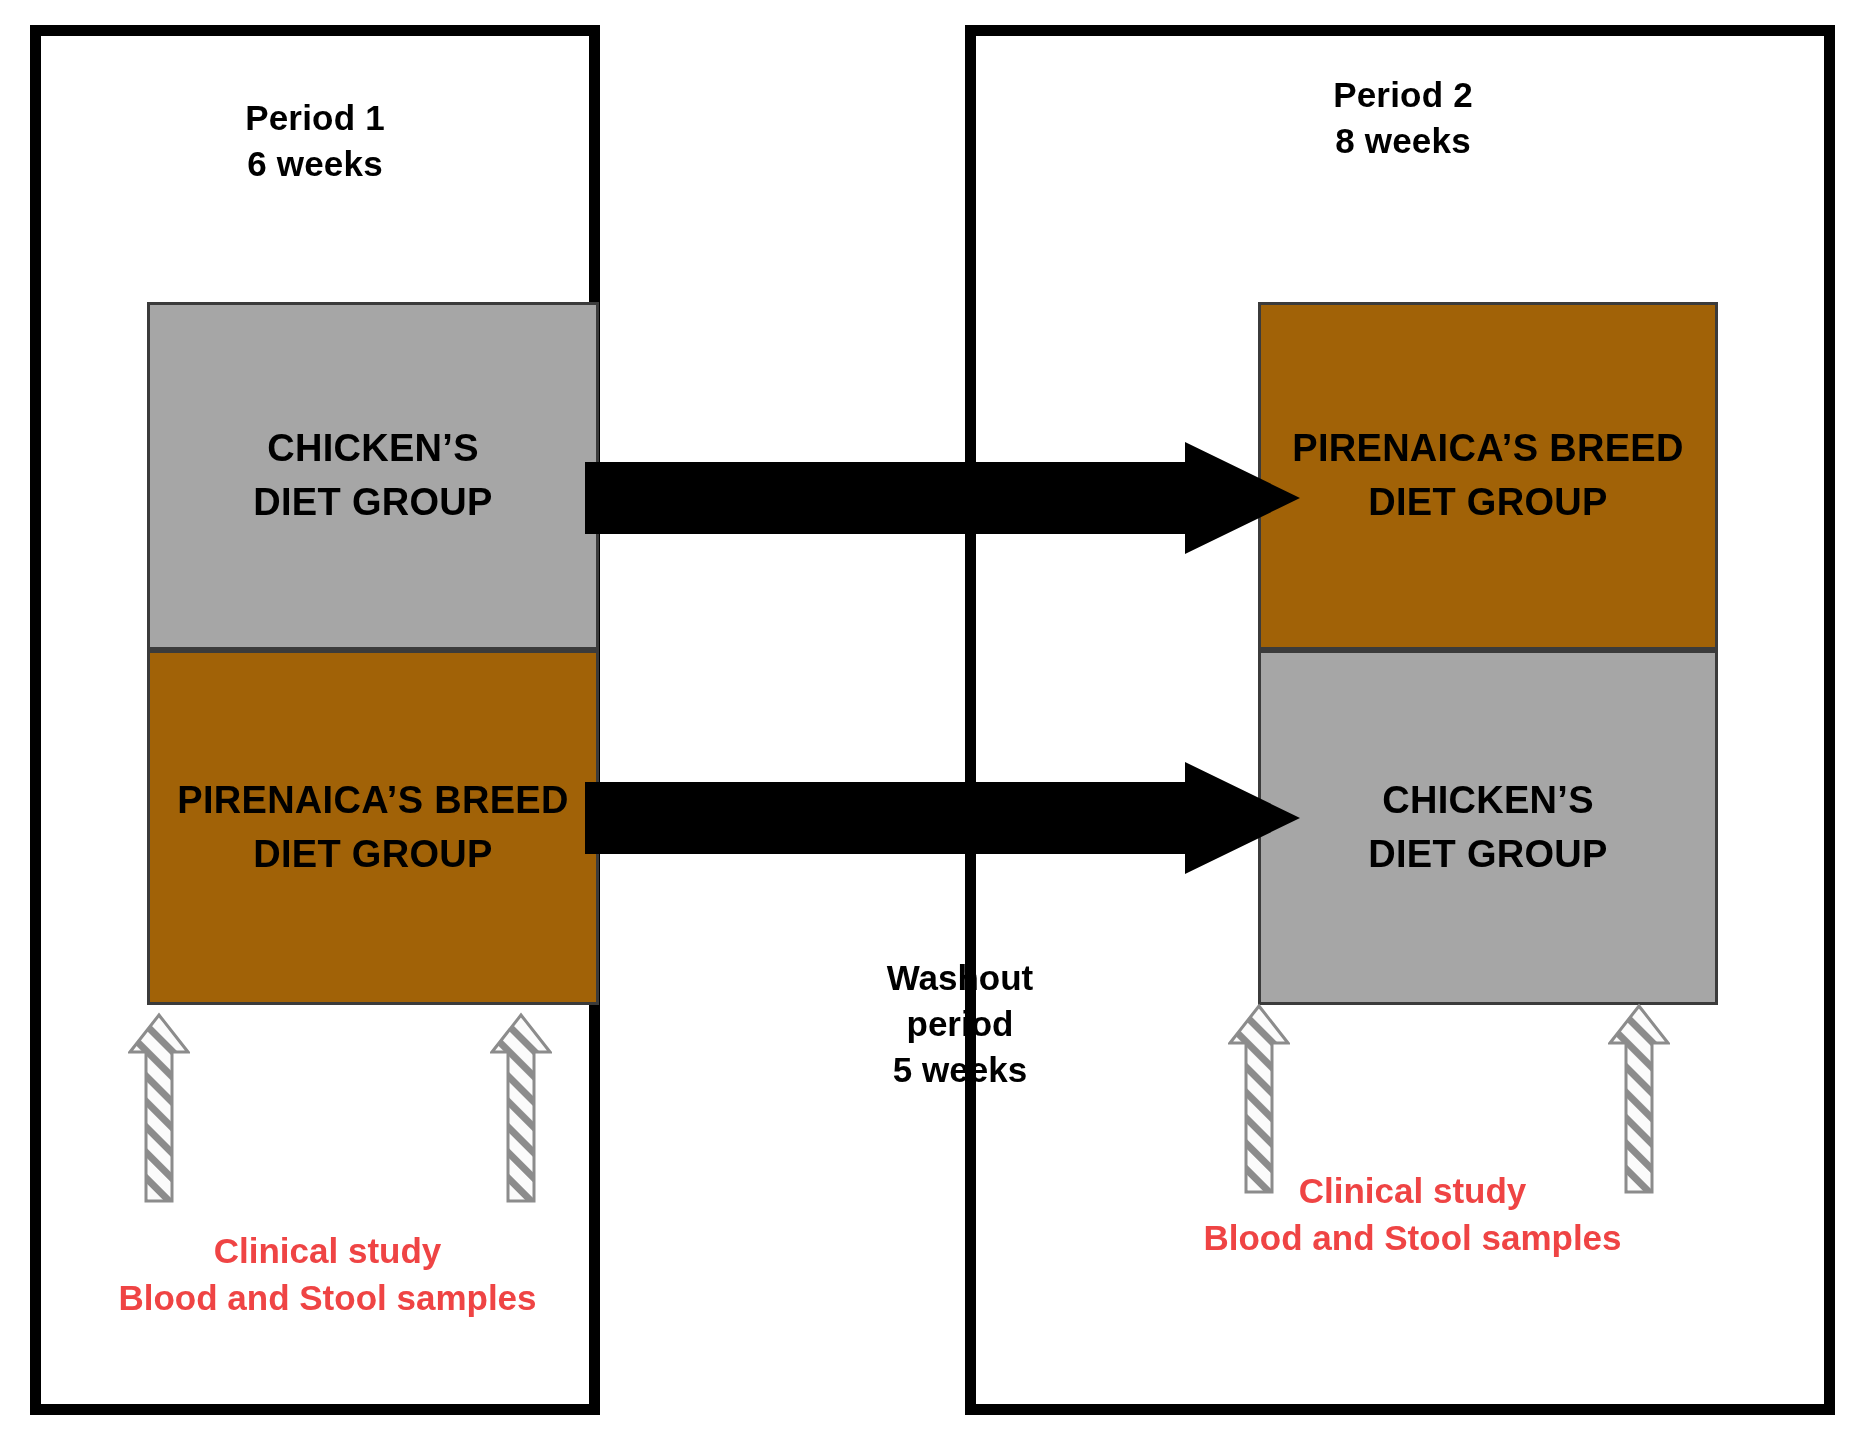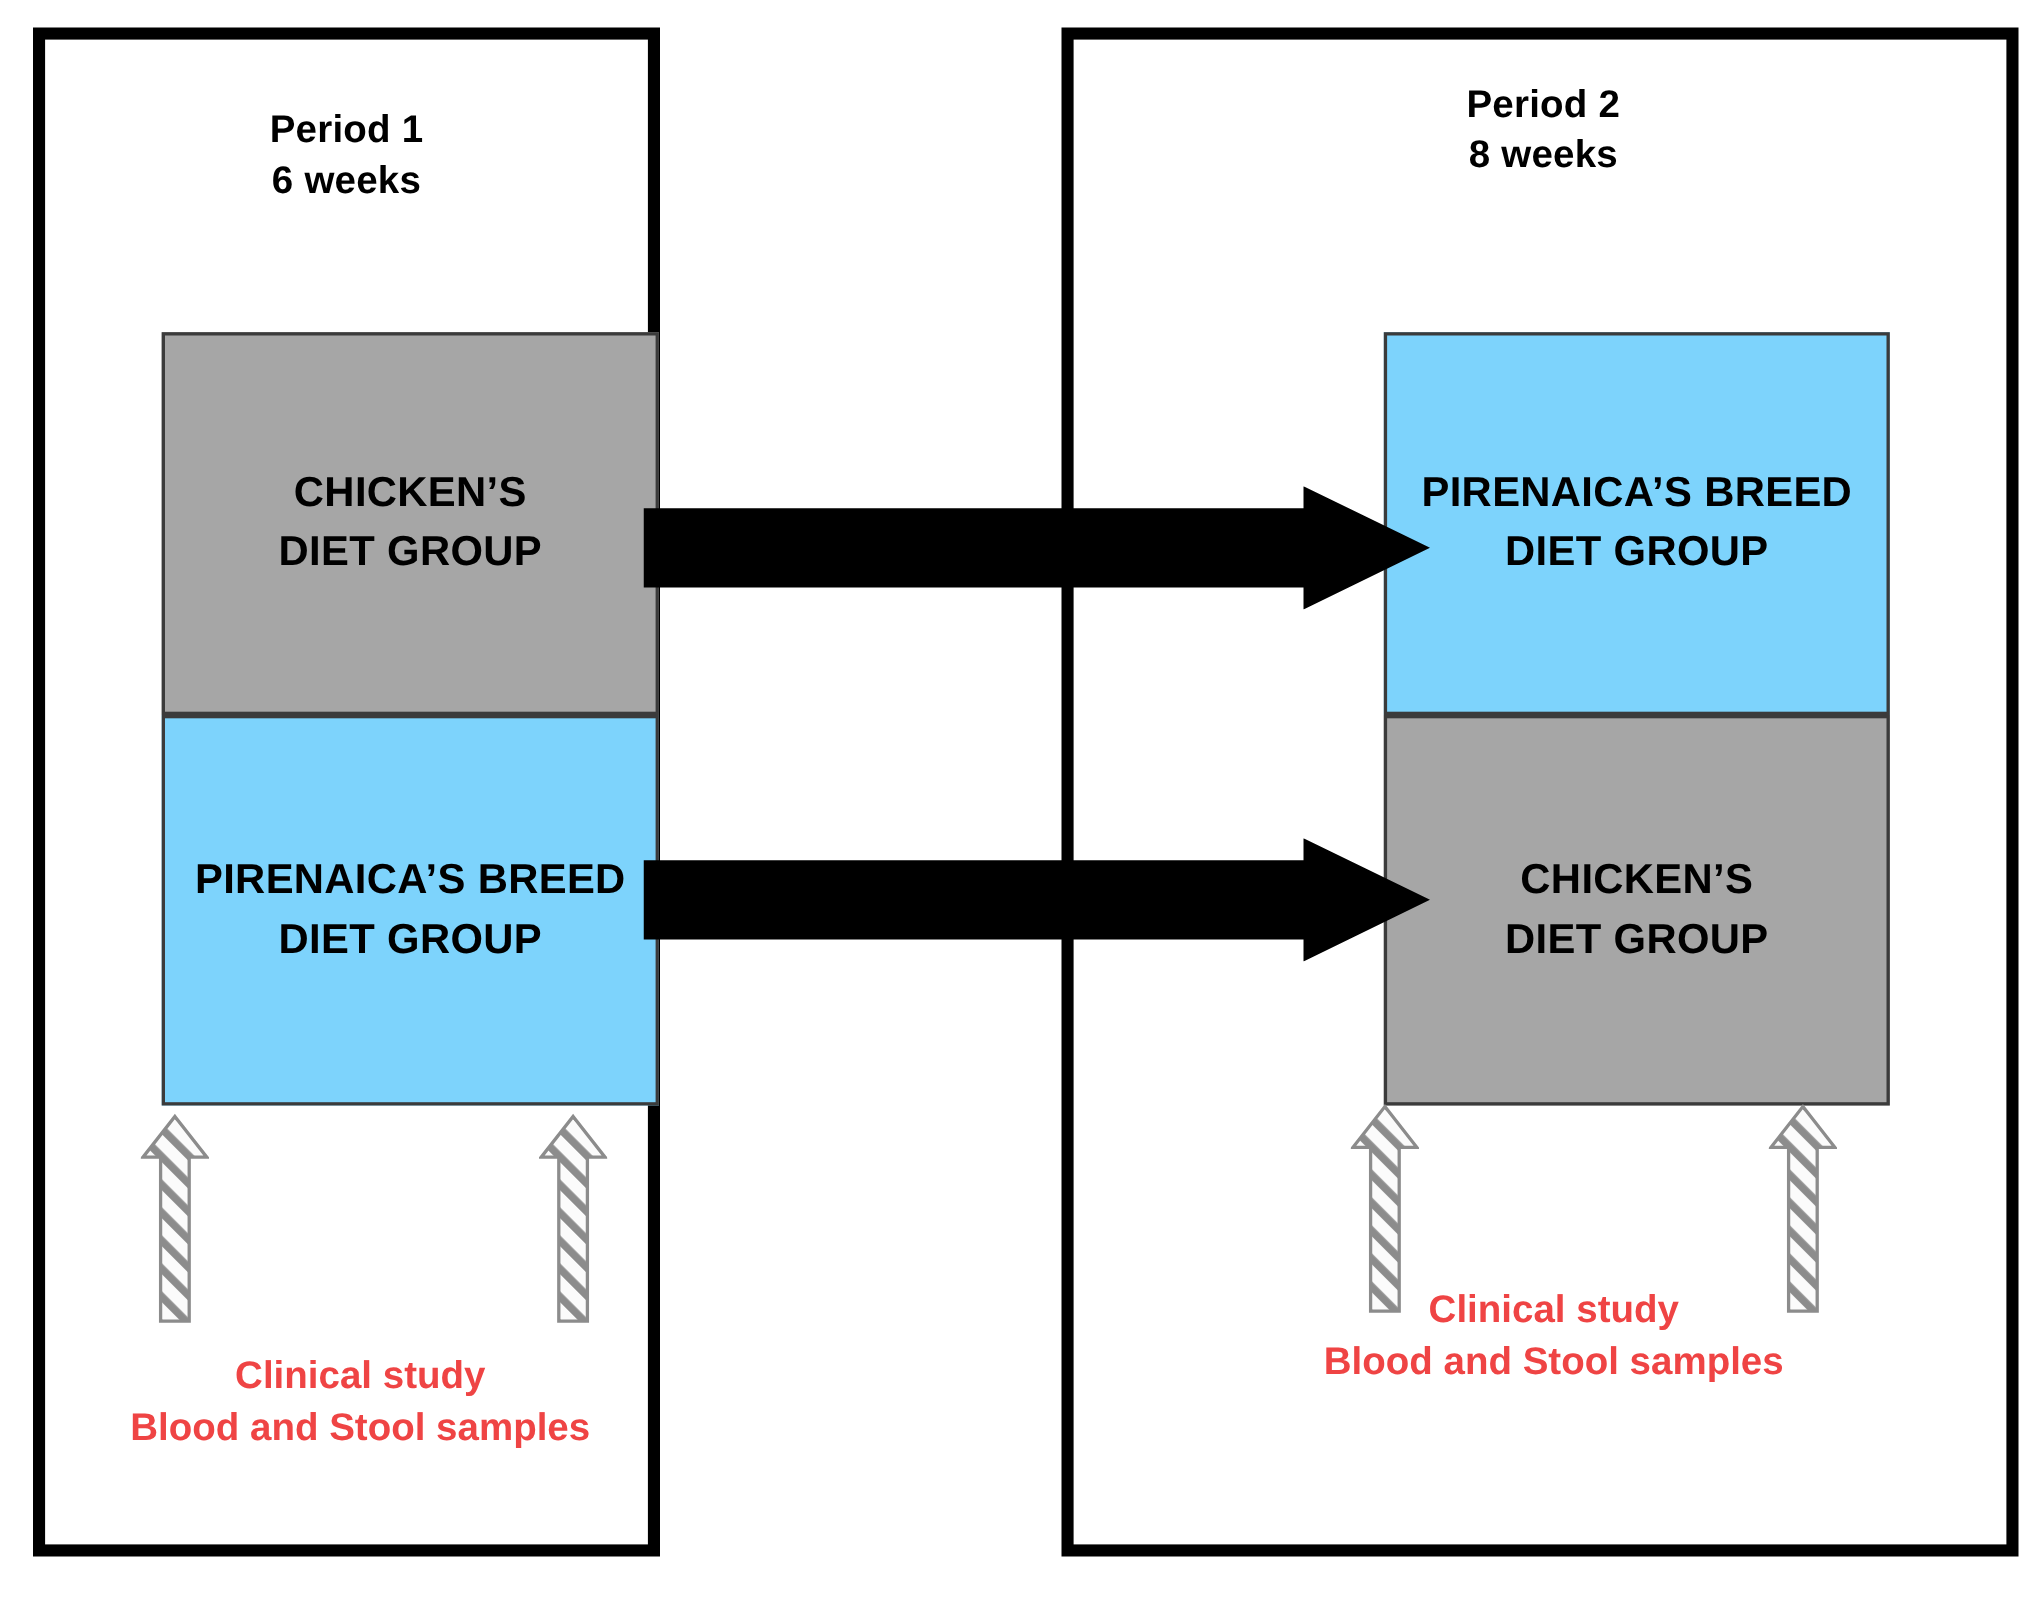--- a/index.html
+++ b/index.html
@@ -52,21 +52,21 @@
     justify-content: center;
     text-align: center;
     font-weight: bold;
     font-size: 38px;
     line-height: 1.42;
     color: #000000;
     white-space: pre-line;
     letter-spacing: 0.3px;
   }
   .shade-dark  { background: #a6a6a6; }
-  .shade-light { background: #7dd3fc; }
+  .shade-light { background: #a16207; }
 
   
   #box-p1-top    { left: 147px;  top: 302px; width: 452px; height: 348px; }
   #box-p1-bottom { left: 147px;  top: 650px; width: 452px; height: 355px; }
   
   #box-p2-top    { left: 1258px; top: 302px; width: 460px; height: 348px; }
   #box-p2-bottom { left: 1258px; top: 650px; width: 460px; height: 355px; }
 
   
   .cross-arrow {
@@ -192,20 +192,23 @@
           <rect width="7" height="18" fill="#8c8c8c"></rect>
         </pattern>
       </defs>
       <polygon points="31,3 60,40 44,40 44,189 18,189 18,40 2,40" fill="url(#hatchD)" stroke="#8c8c8c" stroke-width="3"></polygon>
     </svg>
   </div>
 
   <div class="clinical-caption" id="clinical-caption-right">Clinical study
 Blood and Stool samples</div>
 
+  <div id="washout-label">Washout
+period
+5 weeks</div>
 
   <div class="cross-arrow" id="cross-arrow-top">
     <svg viewBox="0 0 715 112" preserveAspectRatio="none" xmlns="http://www.w3.org/2000/svg">
       <polygon points="0,20 600,20 600,0 715,56 600,112 600,92 0,92" fill="#000000"></polygon>
     </svg>
   </div>
 
   <div class="cross-arrow" id="cross-arrow-bottom">
     <svg viewBox="0 0 715 112" preserveAspectRatio="none" xmlns="http://www.w3.org/2000/svg">
       <polygon points="0,20 600,20 600,0 715,56 600,112 600,92 0,92" fill="#000000"></polygon>

